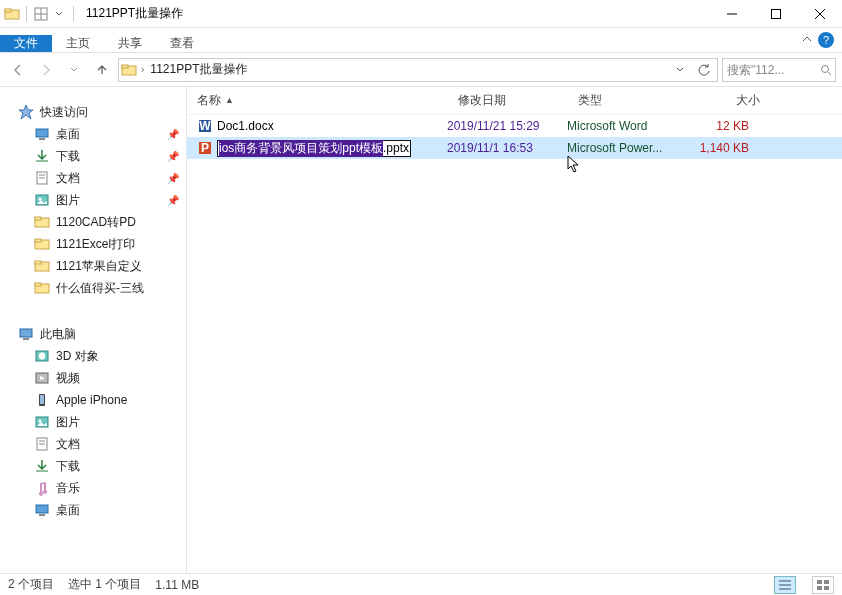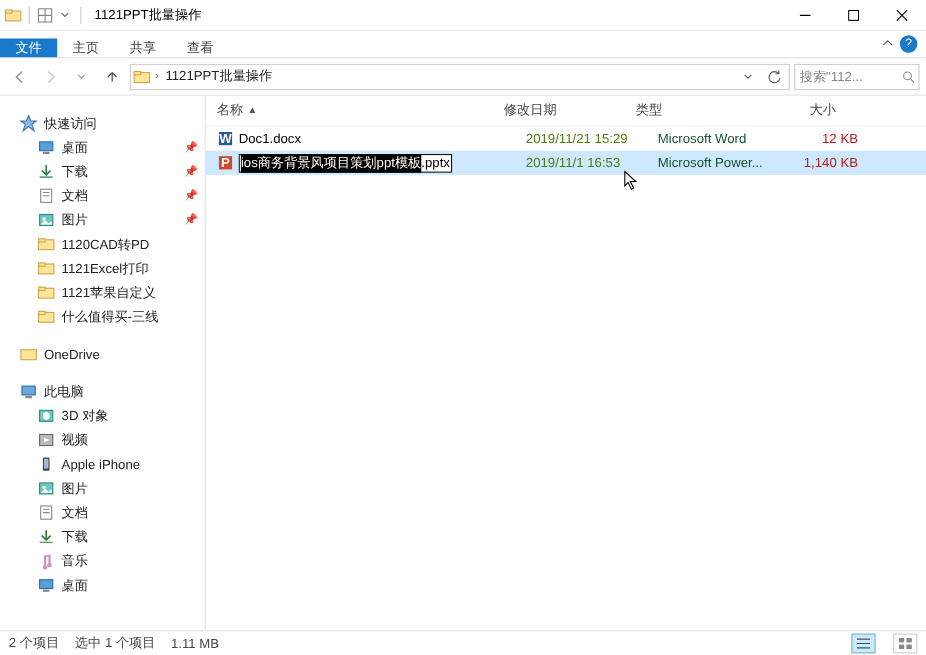--- a/index.html
+++ b/index.html
@@ -52,25 +52,25 @@
 .col-name { width: 250px; }
 .col-date { width: 120px; margin-left: 11px; }
 .col-type { width: 112px; }
 .col-size { width: 70px; text-align: right; }
 .sort-ind { font-size: 9px; color: #555; margin-left: 4px; position: relative; top: -1px; }
 
 .row { display: flex; align-items: center; height: 22px; padding-left: 10px; }
 .row.sel { background: #cde8ff; }
 .row .cell { display: flex; align-items: center; }
 .row .cname { width: 250px; gap: 4px; }
-.row .cdate { width: 120px; color: #4d7c0f; margin-left: 31px; }
+.row .cdate { width: 120px; color: #4c1d95; }
 .row .ctype { width: 112px; color: #14532d; white-space: nowrap; overflow: hidden; text-overflow: ellipsis; }
 .row .csize { width: 70px; color: #b91c1c; justify-content: flex-end; }
 .rename-box { border: 1px solid #111; background: #fff; padding: 0 1px; font-size: 12px; display: inline-flex; align-items: center; height: 17px; }
-.rename-box .selected { background: #000000; color: #fff; }
+.rename-box .selected { background: #4c1d95; color: #fff; }
 
 .cursor { position: absolute; left: 380px; top: 68px; pointer-events: none; }
 
 
 .status { position: absolute; bottom: 0; left: 0; right: 0; height: 22px; border-top: 1px solid #e5e5e5; display: flex; align-items: center; padding: 0 8px; color: #444; gap: 14px; background: #fff; margin-top: 12px; }
 .status .spacer { flex: 1; }
 .view-btn { width: 22px; height: 18px; border: 1px solid #ccc; margin-left: 2px; display: flex; align-items: center; justify-content: center; }
 .view-btn.active { background: #cde8ff; border-color: #7bb; }
 
 svg { display: block; }
@@ -274,28 +274,20 @@
           <span class="ico">
             <svg width="16" height="16">
               <rect x="1" y="4" width="14" height="9" fill="#ffe598" stroke="#caa64b"></rect>
               <rect x="1" y="3" width="6" height="3" fill="#ffe598" stroke="#caa64b"></rect>
             </svg>
           </span>
           <span>什么值得买-三线</span>
         </div>
       </div>
     <div class="spacer-v"></div>
-    <div class="nav-item hdr">
-      <span class="ico">
-          <svg width="16" height="16">
-            <rect x="1" y="4" width="14" height="9" fill="#ffe598" stroke="#caa64b"></rect>
-          </svg>
-        </span>
-      <span>OneDrive</span>
-    </div>
     <div class="spacer-v"></div>
     <div class="nav-item hdr">
       <span class="ico">
           <svg width="16" height="16">
             <rect x="2" y="3" width="12" height="8" fill="#6fa8dc" stroke="#2669a8"></rect>
             <rect x="5" y="12" width="6" height="2" fill="#888"></rect>
           </svg>
         </span>
       <span>此电脑</span>
     </div>

